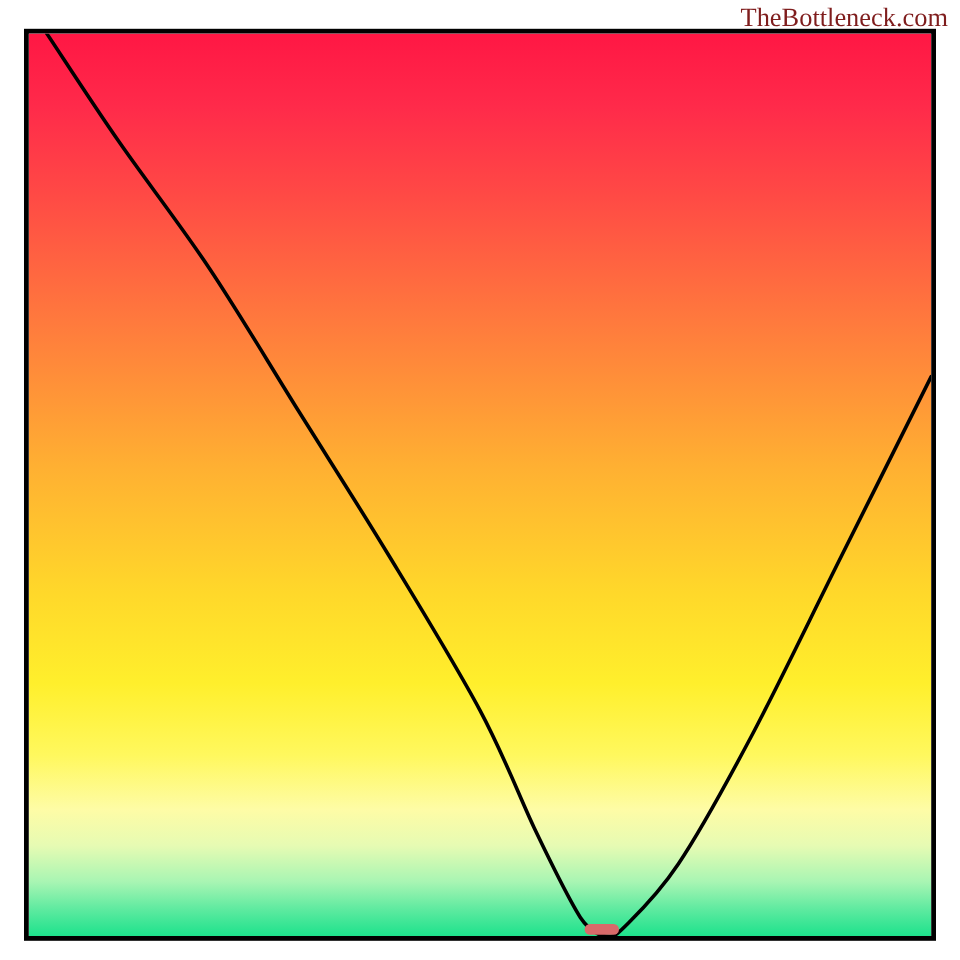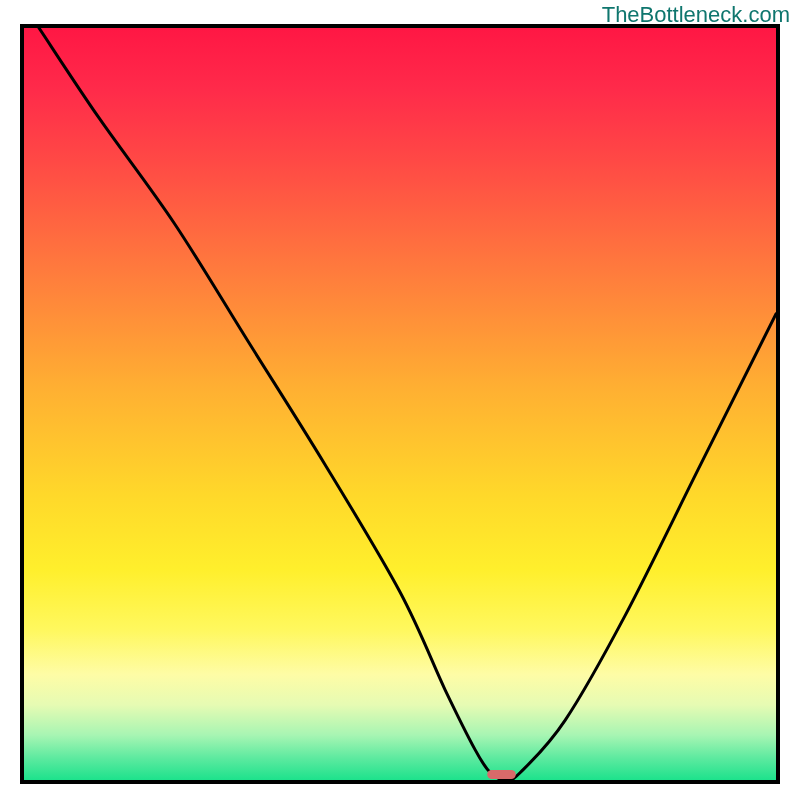--- a/index.html
+++ b/index.html
@@ -12,24 +12,25 @@
   }
   .container {
     position: relative;
     width: 800px;
     height: 800px;
   }
   .watermark {
     position: absolute;
     top: 2px;
     right: 10px;
-    color: #0f766e;
+    color: #7f1d1d;
     font-size: 22px;
     font-weight: 500;
     z-index: 10;
+    font-family: Liberation Serif, serif;
   }
   .plot-box {
     position: absolute;
     left: 20px;
     top: 24px;
     width: 760px;
     height: 760px;
     border: 4px solid #000;
     box-sizing: border-box;
     overflow: hidden;

